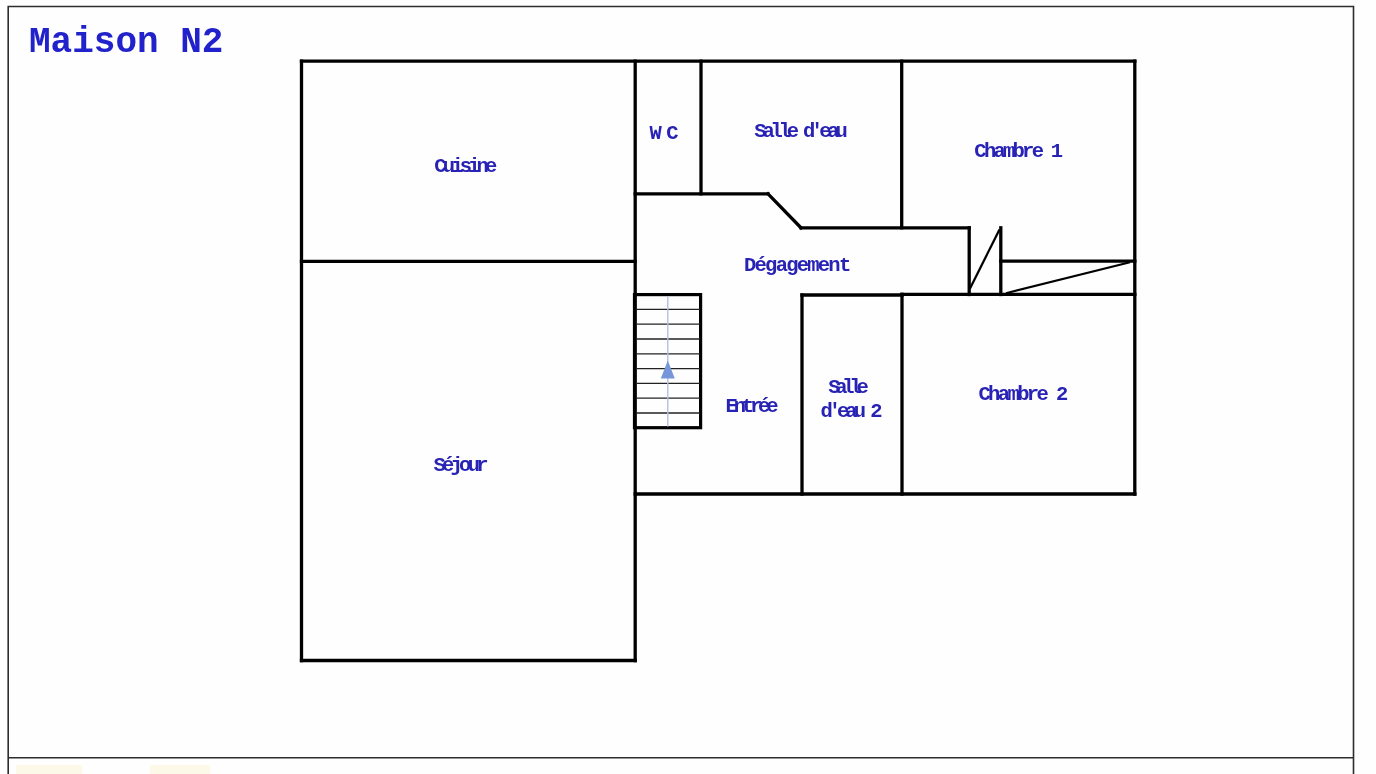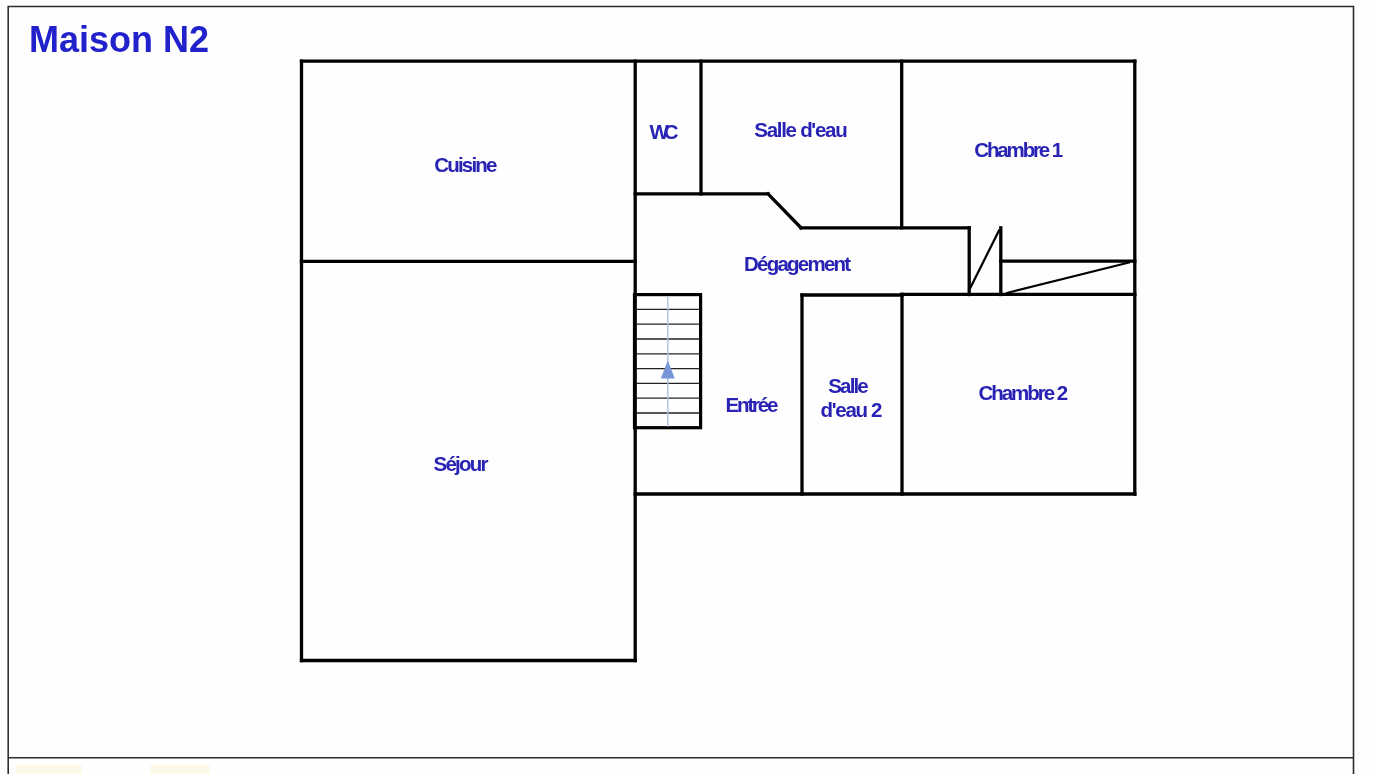--- a/index.html
+++ b/index.html
@@ -1,17 +1,17 @@
 <!DOCTYPE html>
 <html><head>
 <meta charset="utf-8">
 <style>
   html,body{margin:0;padding:0;background:#ffffff;}
   .page{position:relative;width:1376px;height:774px;background:#fefefe;overflow:hidden;
-        font-family:Liberation Sans, sans-serif;}
+        font-family:Liberation Mono, monospace;}
 </style>
 </head>
 <body>
 <div class="page">
 <svg width="1376" height="774" viewBox="0 0 1376 774" xmlns="http://www.w3.org/2000/svg">
 
   <rect x="0" y="0" width="1376" height="774" fill="#fefefe"></rect>
 
   <path d="M8.2,774 V6.5 H1353.5 V774" fill="none" stroke="#2d2d2d" stroke-width="1.6"></path>
 

